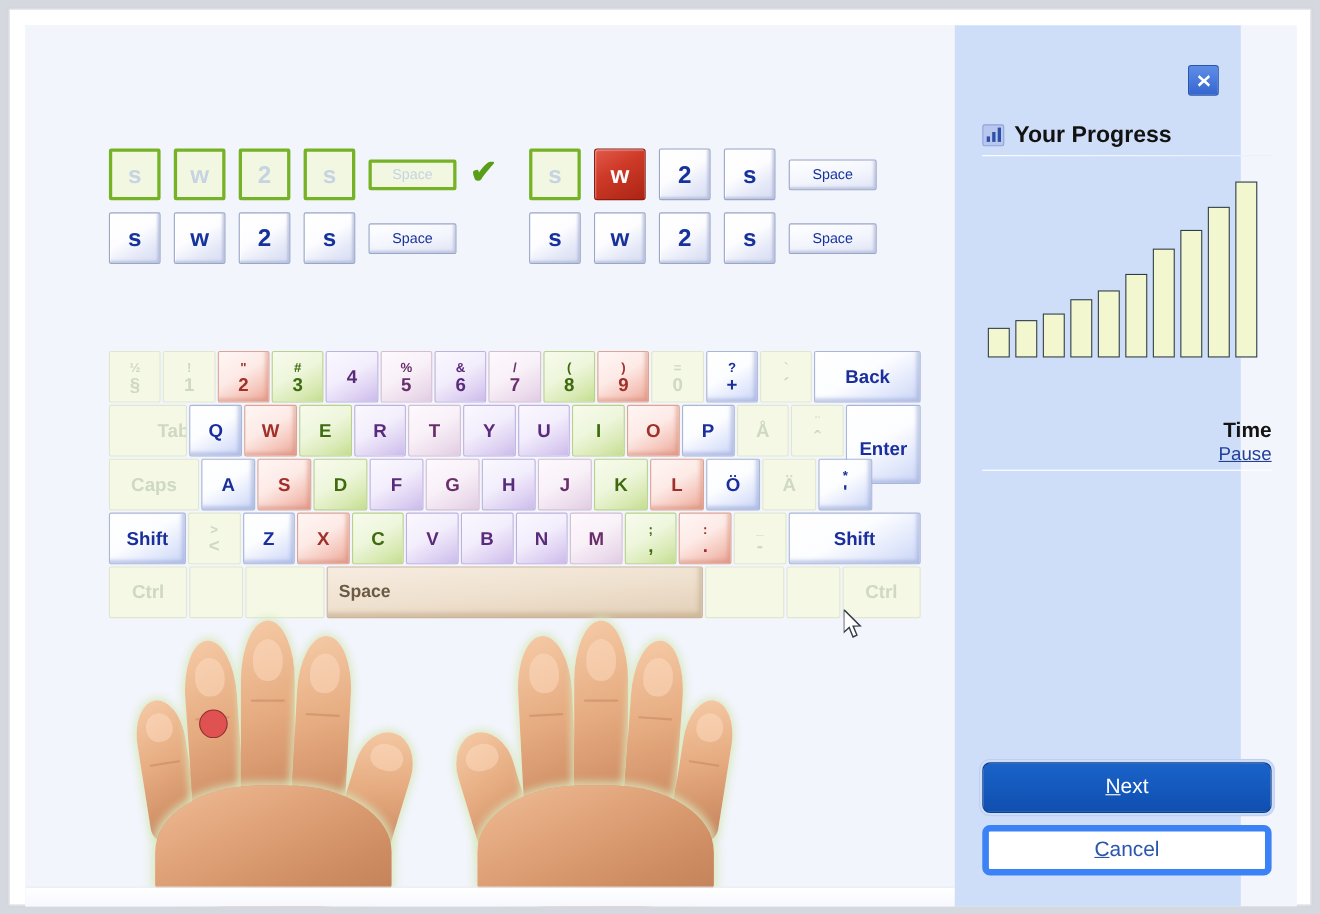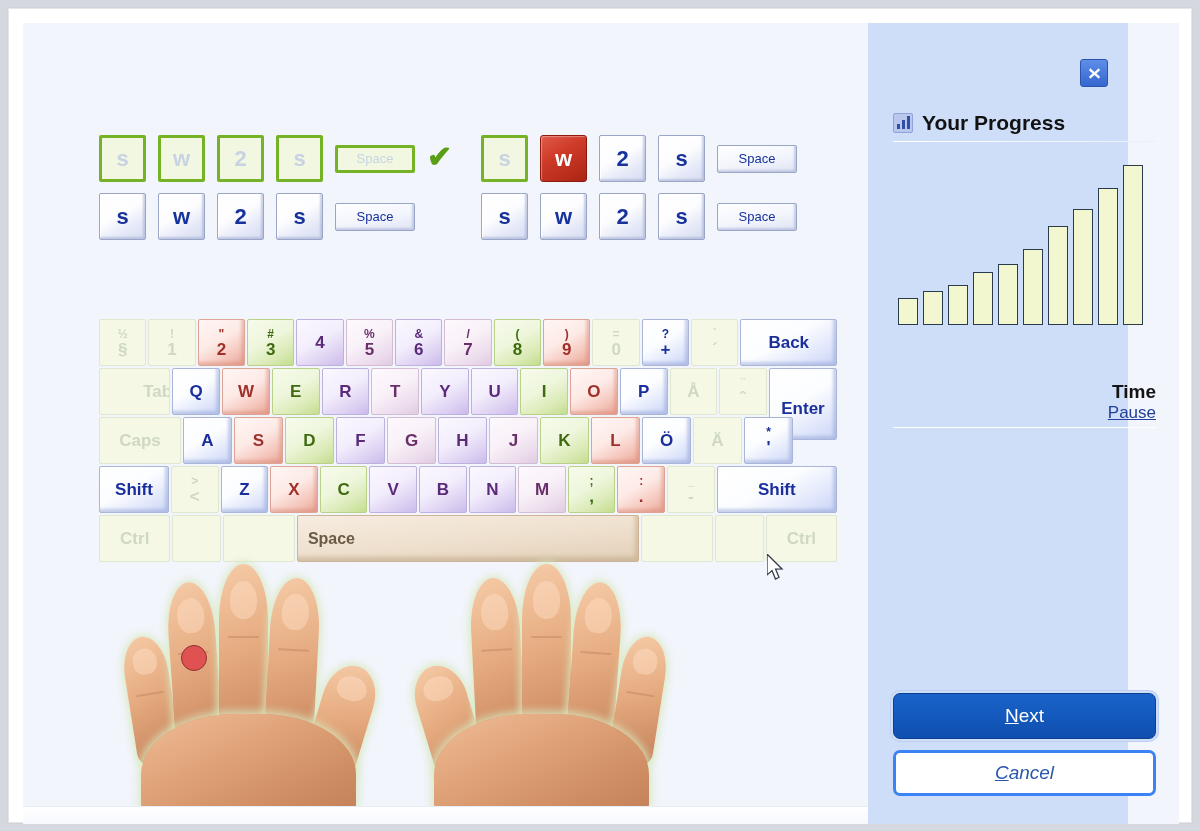--- a/index.html
+++ b/index.html
@@ -290,24 +290,23 @@
     font-size:19px; cursor:pointer; margin-bottom:11px;
   }
   #next-button {
     background:linear-gradient(#1a63c9,#0f4fb0);
     border:1px solid #0c3f8f;
     color:#ffffff;
     box-shadow:0 0 0 2px #cfdef8, 0 0 0 3px #bdd0f3;
   }
   #cancel-button {
     background:#ffffff;
-    border:3px solid #3b82f6;
+    border:6px solid #3b82f6;
     color:#2a56ad;
     margin-bottom:0;
-    font-style:italic;
   }
   .accel { text-decoration:underline; }
 </style>
 </head>
 <body>
 
 <div id="app-frame">
   <div id="inner-frame">
 
     <div id="exercise-pane">

